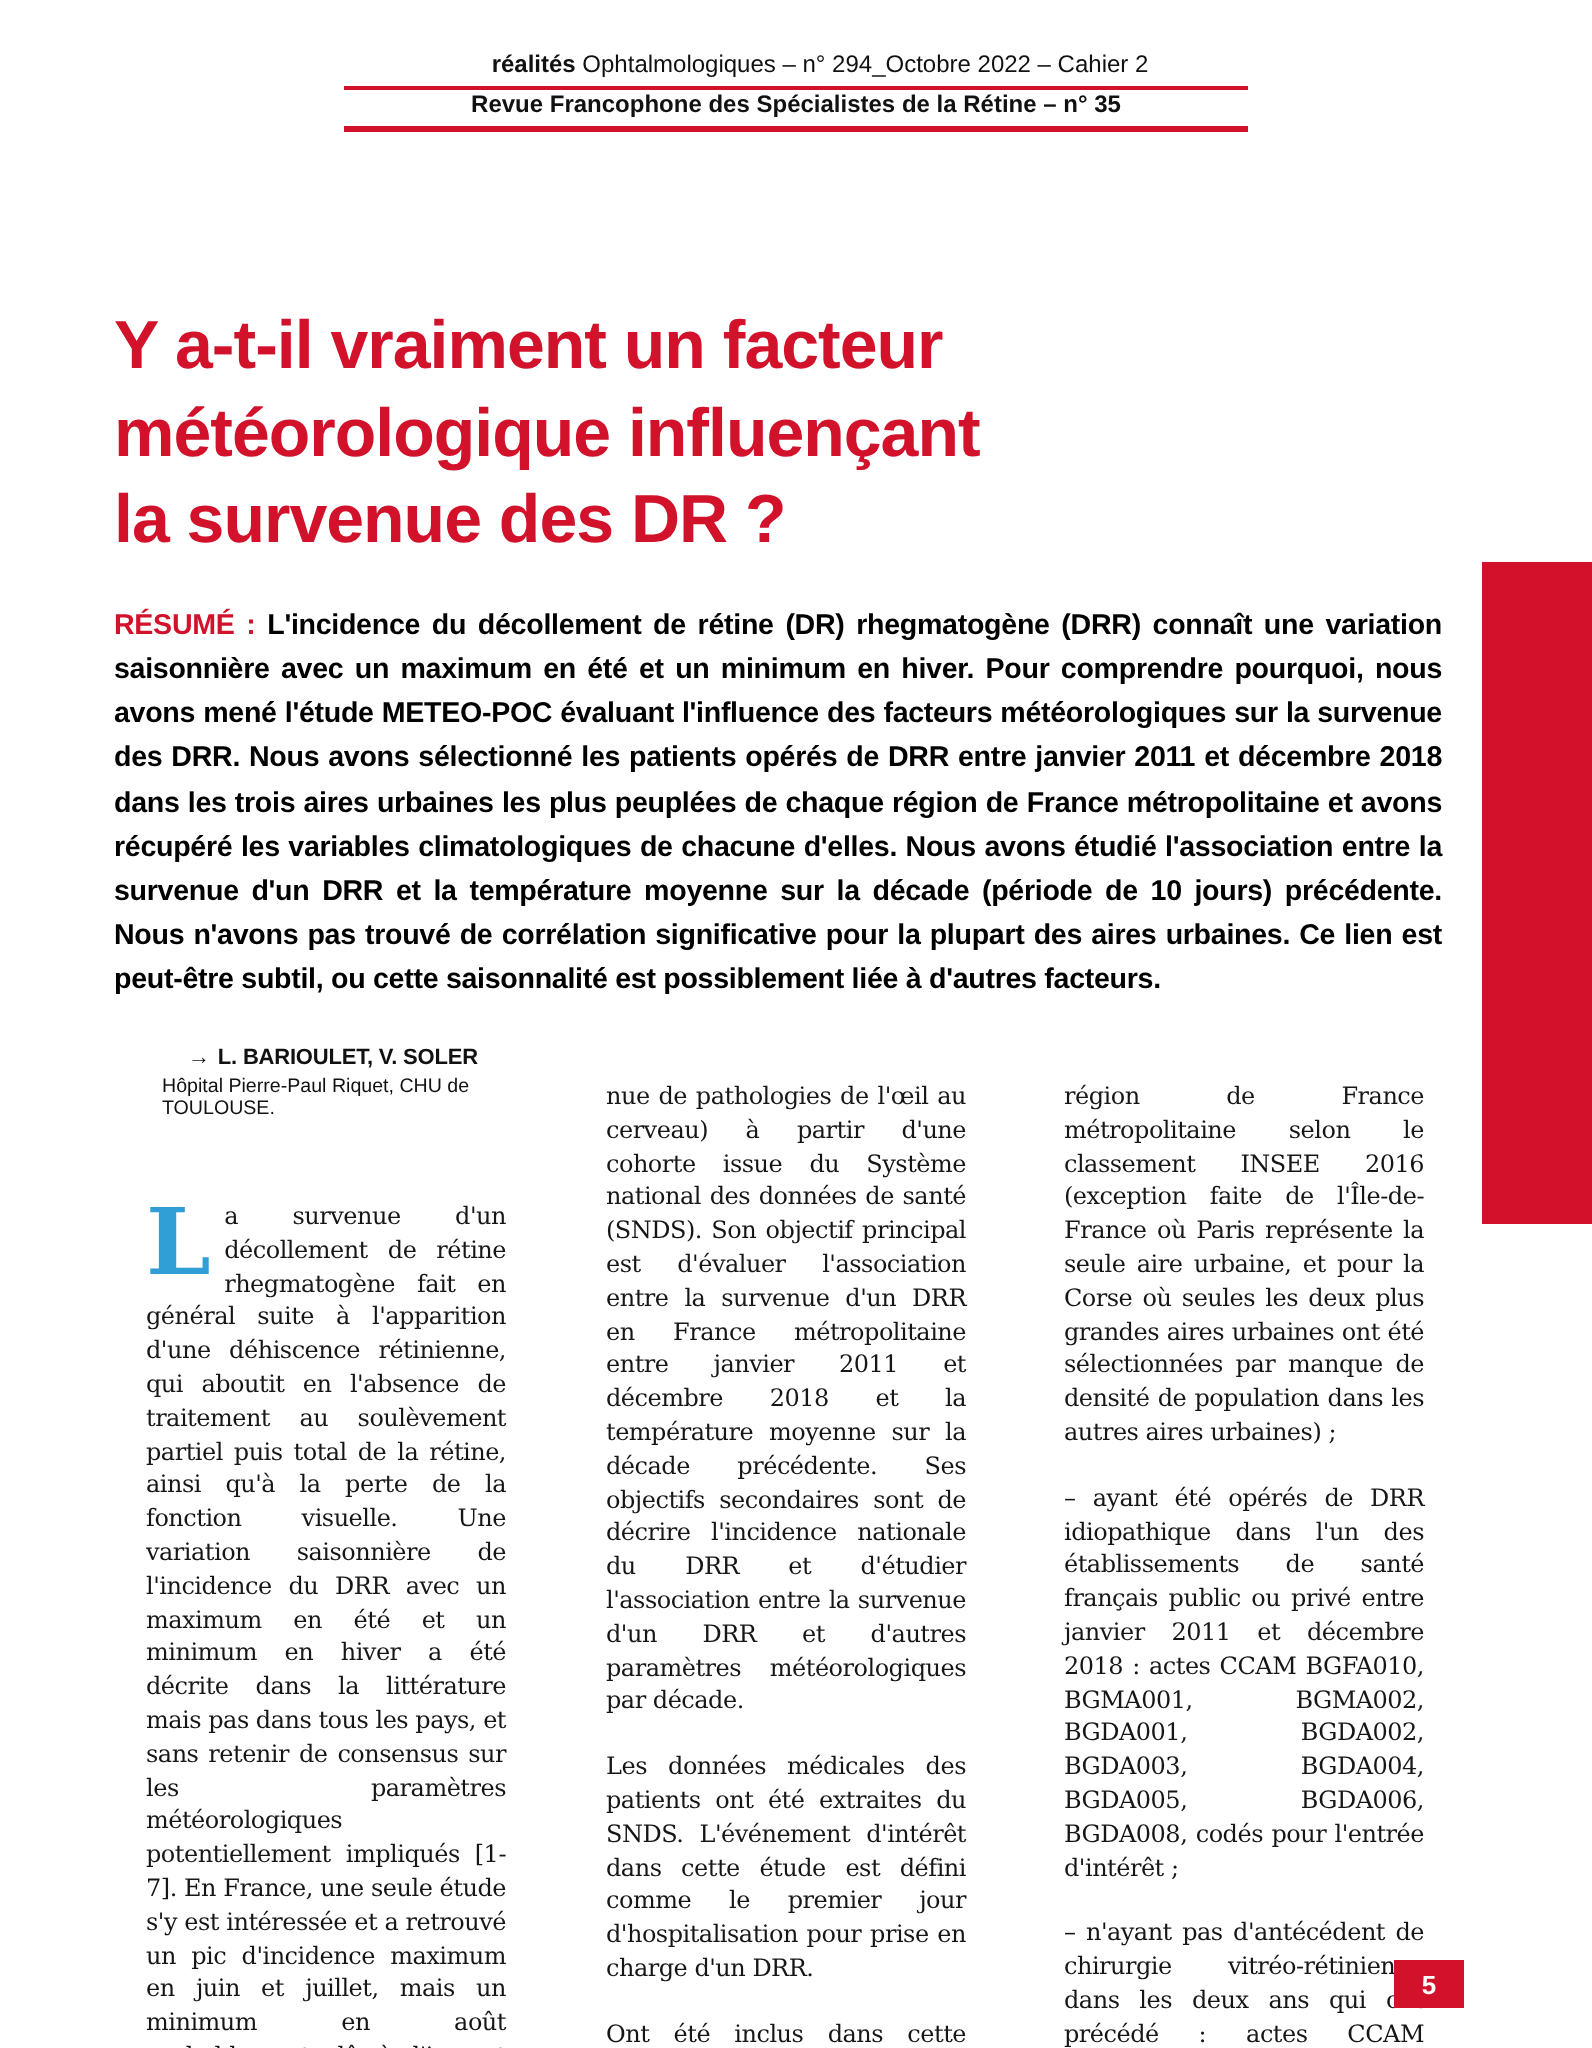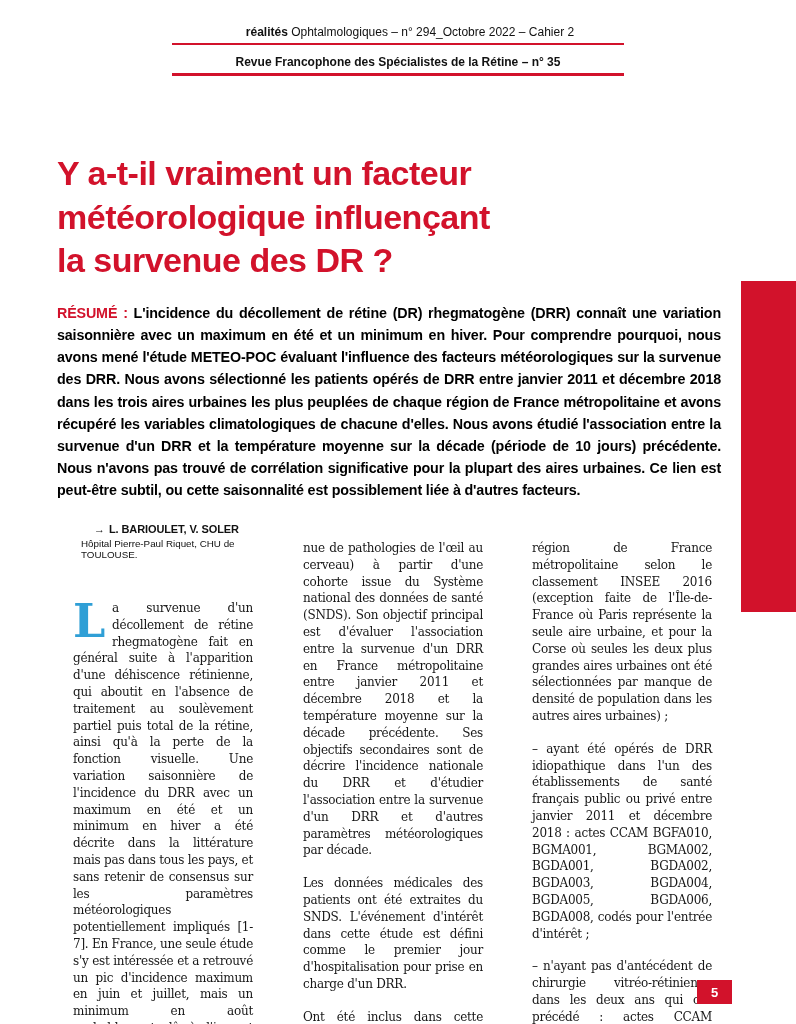--- a/index.html
+++ b/index.html
@@ -8,21 +8,21 @@
     background:#ffffff; overflow:hidden;
     font-family:"Liberation Sans", sans-serif; color:#111;
   }
 
   
   .journal-header { position:absolute; top:25px; left:50%; transform:translateX(-50%);
     width:452px; text-align:center; font-size:12px; }
   .journal-header .line1 { padding-bottom:4px; }
   .journal-header .brand { font-weight:bold;padding-left:24px; }
   .journal-header .rule1 { height:2px; background:#d2122b; }
-  .journal-header .line2 { font-weight:bold; padding:10px 0 4px; }
+  .journal-header .line2 { font-weight:bold; padding:0 0 4px; }
   .journal-header .rule2 { height:3px; background:#d2122b; }
 
   
   .article-title { position:absolute; left:57px; top:128px; width:560px;
     font-size:34px; font-weight:bold; color:#d2122b; line-height:1.28;
     letter-spacing:-0.5px;margin-top:24px; }
 
   
   .resume { position:absolute; left:57px; top:302px; width:664px;
     font-size:14.3px; font-weight:bold; line-height:1.55; text-align:justify;

